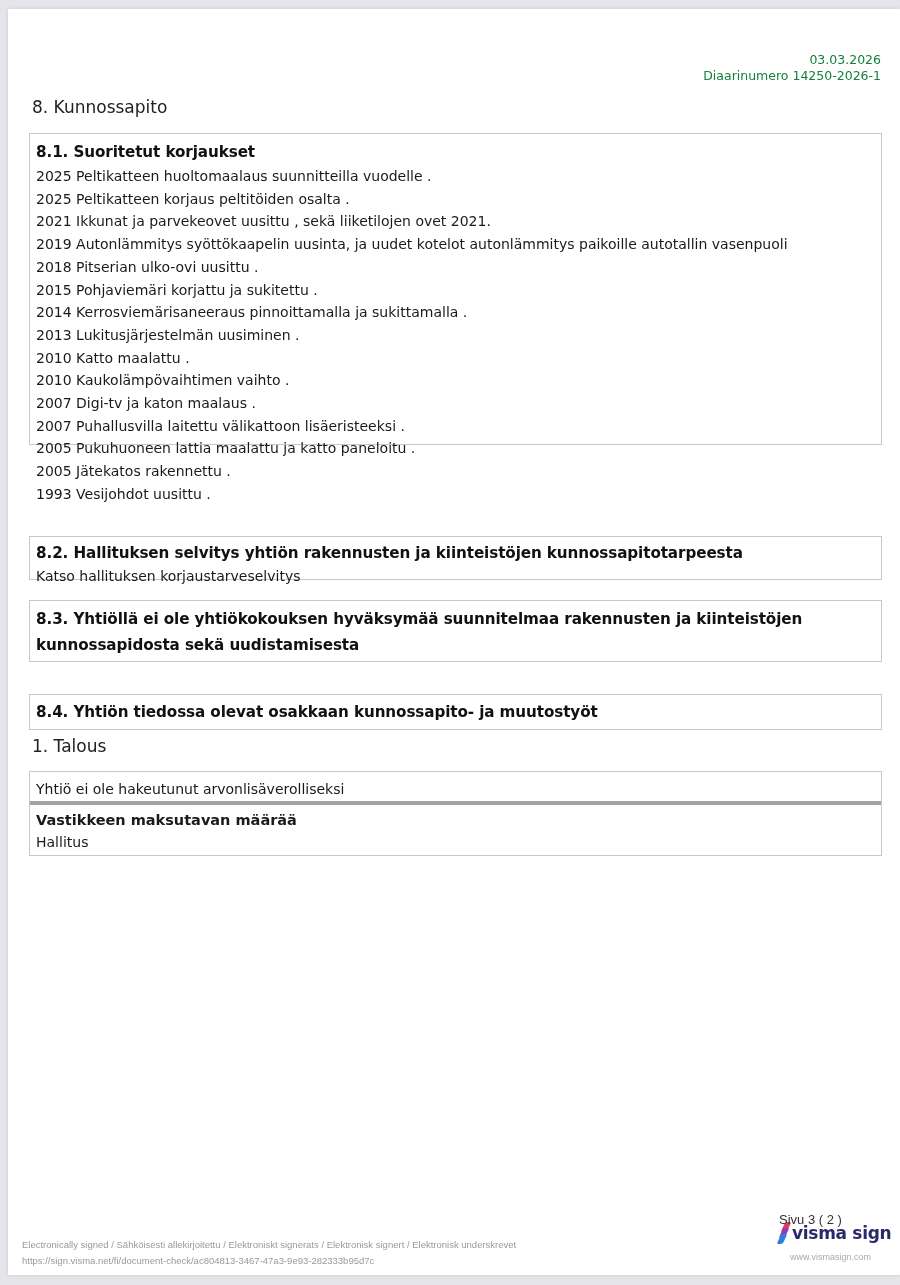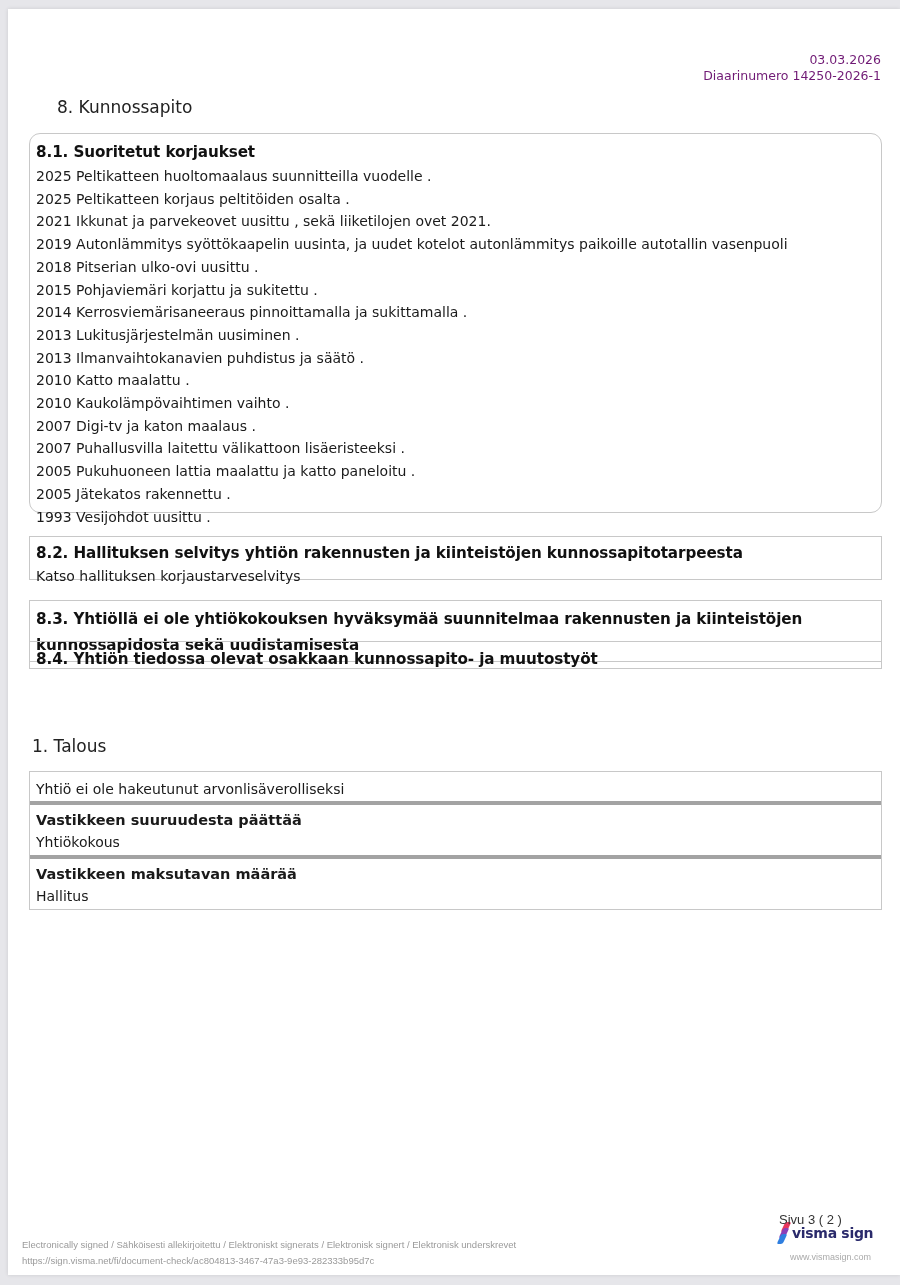--- a/index.html
+++ b/index.html
@@ -17,21 +17,21 @@
       width: 892px; height: 1266px;
       background: #ffffff;
       box-shadow: 0 0 4px rgba(0,0,0,0.12);
     }
     .doc-header {
       position: absolute;
       right: 19px; top: 43px;
       text-align: right;
       font-size: 12.5px;
       line-height: 16px;
-      color: #701a75;
+      color: #15803d;
     }
     .section-title {
       position: absolute;
       left: 24px;
       font-size: 17px;
       color: #222;
     }
     .box {
       position: absolute;
       left: 21px;
@@ -101,21 +101,21 @@
       position: relative;
     }
     .logo-mark span {
       position: absolute; display: block;
       width: 6px; height: 10px; border-radius: 2px;
       transform: skewX(-25deg);
     }
     .logo-text {
       font-family: "DejaVu Sans", sans-serif;
       font-weight: bold;
-      font-size: 14px;
+      font-size: 17px;
       color: #2a2a6b;
       letter-spacing: -0.3px;
     }
     .logo-url {
       position: absolute;
       left: 790px; top: 1252px;
       font-family: "Liberation Sans", sans-serif;
       font-size: 9px;
       color: #aaaaaa;
     }
@@ -123,65 +123,60 @@
 </head>
 <body>
 
 <div class="page">
 
   <div class="doc-header">
     <div>03.03.2026</div>
     <div>Diaarinumero 14250-2026-1</div>
   </div>
 
-  <div class="section-title" style="top:88px;margin-left:25px;">8. Kunnossapito</div>
+  <div class="section-title" style="top:88px;">8. Kunnossapito</div>
 
-  <div class="box" style="top:124px; height:380px;border-radius:11px;">
+  <div class="box" style="top:124px; height:312px;">
     <div class="box-title">8.1. Suoritetut korjaukset</div>
     <div class="box-line">2025 Peltikatteen huoltomaalaus suunnitteilla vuodelle .</div>
     <div class="box-line">2025 Peltikatteen korjaus peltitöiden osalta .</div>
     <div class="box-line">2021 Ikkunat ja parvekeovet uusittu , sekä liiketilojen ovet 2021.</div>
     <div class="box-line">2019 Autonlämmitys syöttökaapelin uusinta, ja uudet kotelot autonlämmitys paikoille autotallin vasenpuoli</div>
     <div class="box-line">2018 Pitserian ulko-ovi uusittu .</div>
     <div class="box-line">2015 Pohjaviemäri korjattu ja sukitettu .</div>
     <div class="box-line">2014 Kerrosviemärisaneeraus pinnoittamalla ja sukittamalla .</div>
     <div class="box-line">2013 Lukitusjärjestelmän uusiminen .</div>
-    <div class="box-line">2013 Ilmanvaihtokanavien puhdistus ja säätö .</div>
     <div class="box-line">2010 Katto maalattu .</div>
     <div class="box-line">2010 Kaukolämpövaihtimen vaihto .</div>
     <div class="box-line">2007 Digi-tv ja katon maalaus .</div>
     <div class="box-line">2007 Puhallusvilla laitettu välikattoon lisäeristeeksi .</div>
     <div class="box-line">2005 Pukuhuoneen lattia maalattu ja katto paneloitu .</div>
     <div class="box-line">2005 Jätekatos rakennettu .</div>
     <div class="box-line">1993 Vesijohdot uusittu .</div>
   </div>
 
   <div class="box" style="top:527px; height:44px; padding-top:3px;">
     <div class="box-title">8.2. Hallituksen selvitys yhtiön rakennusten ja kiinteistöjen kunnossapitotarpeesta</div>
     <div class="box-line" style="line-height:20px;">Katso hallituksen korjaustarveselvitys</div>
   </div>
 
   <div class="box" style="top:591px; height:62px; padding-top:5px;">
     <div class="box-title">8.3. Yhtiöllä ei ole yhtiökokouksen hyväksymää suunnitelmaa rakennusten ja kiinteistöjen</div>
     <div class="box-title">kunnossapidosta sekä uudistamisesta</div>
   </div>
 
-  <div class="box" style="top:632px; height:28px; padding-top:4px;">
+  <div class="box" style="top:685px; height:36px; padding-top:4px;">
     <div class="box-title">8.4. Yhtiön tiedossa olevat osakkaan kunnossapito- ja muutostyöt</div>
   </div>
 
   <div class="section-title" style="top:727px;">1. Talous</div>
 
   <div class="talous-box" style="top:762px;">
     <div class="row" style="padding-top:6px; padding-bottom:1px;">
       <div class="value">Yhtiö ei ole hakeutunut arvonlisäverolliseksi</div>
-    </div>
-    <div class="row">
-      <div class="label">Vastikkeen suuruudesta päättää</div>
-      <div class="value">Yhtiökokous</div>
     </div>
     <div class="row">
       <div class="label">Vastikkeen maksutavan määrää</div>
       <div class="value">Hallitus</div>
     </div>
   </div>
 
   <div class="footer-sign">
     <div>Electronically signed / Sähköisesti allekirjoitettu / Elektroniskt signerats / Elektronisk signert / Elektronisk underskrevet</div>
     <div>https://sign.visma.net/fi/document-check/ac804813-3467-47a3-9e93-282333b95d7c</div>

